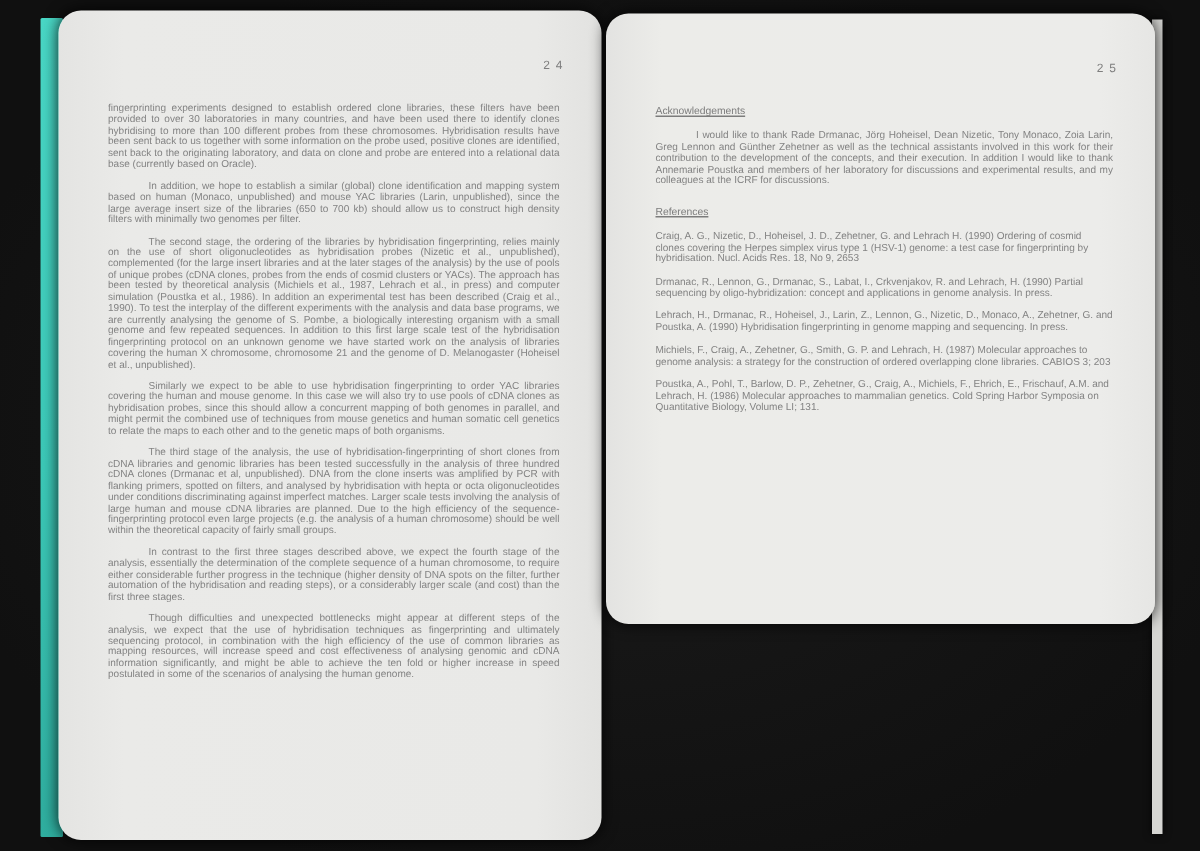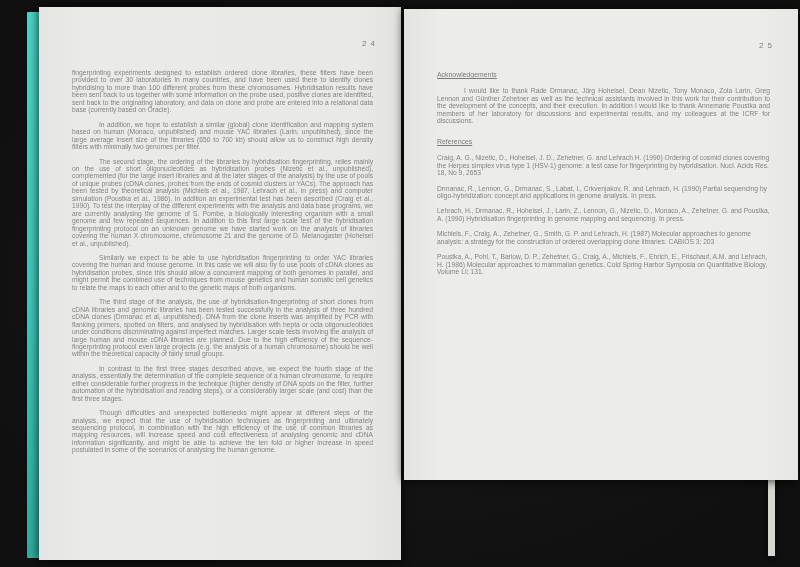--- a/index.html
+++ b/index.html
@@ -22,35 +22,35 @@
     left: 27px;
     top: 12px;
     width: 15px;
     height: 546px;
     background: linear-gradient(180deg, #49d8c6 0%, #3cc9b8 55%, #2fae9f 100%);
     border-radius: 1px;
   }
   .page {
     position: absolute;
     box-shadow: 0 0 10px rgba(0,0,0,0.85);
+    border-radius: 15px;
   }
   .page-left {
     left: 39px;
     top: 7px;
     width: 362px;
     height: 553px;
     background: linear-gradient(90deg, #e4e4e2 0%, #eaeae8 12%, #e9e9e7 88%, #e2e2e0 100%);
   }
   .page-right {
     left: 404px;
     top: 9px;
     width: 366px;
-    height: 471px;
+    height: 407px;
     background: linear-gradient(90deg, #e3e3e1 0%, #ecece9 10%, #ececea 90%, #e6e6e4 100%);
-    padding-left: 28px;
   }
   .page-edge-right {
     position: absolute;
     left: 768px;
     top: 13px;
     width: 7px;
     height: 543px;
     background: #d6d6d3;
     box-shadow: 0 0 6px rgba(0,0,0,0.8);
   }

